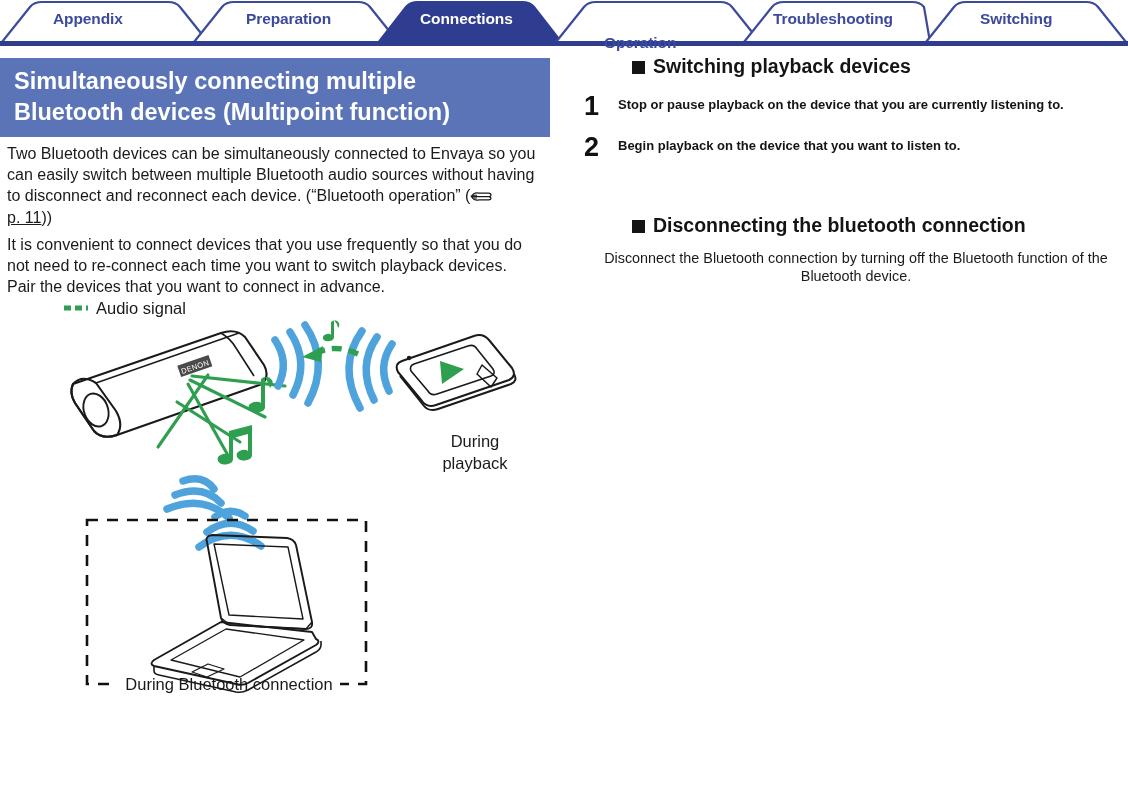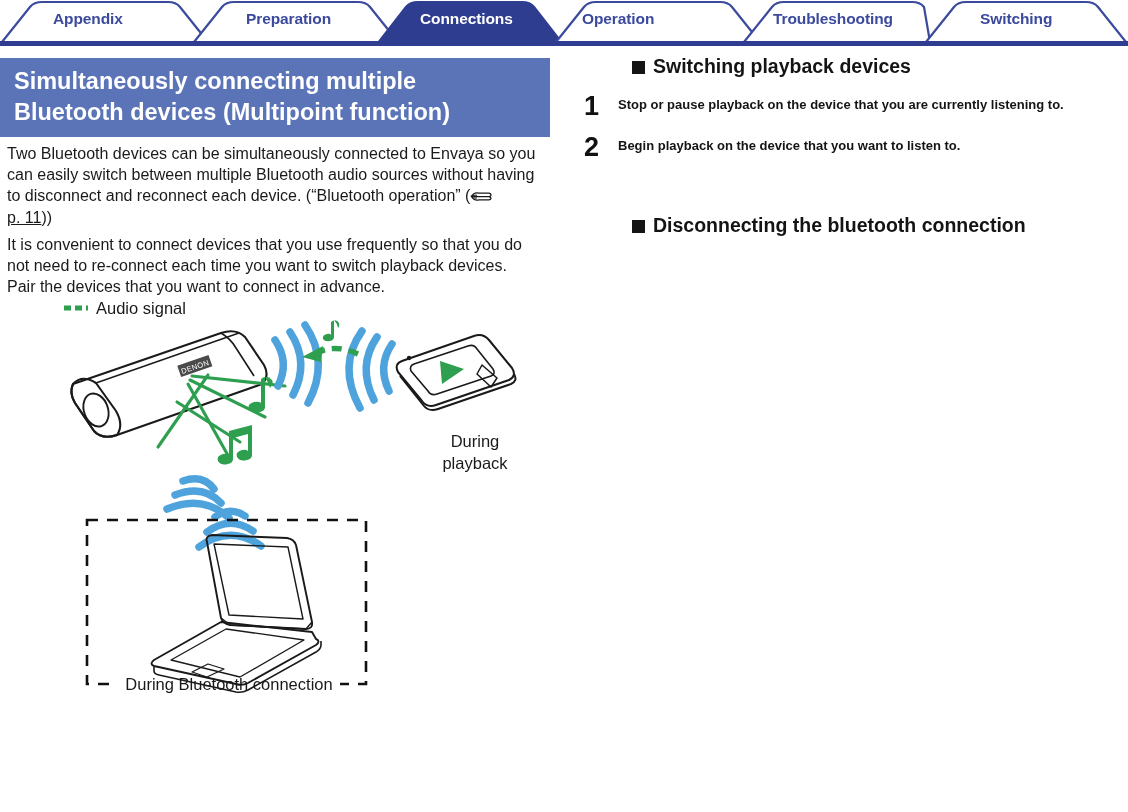--- a/index.html
+++ b/index.html
@@ -162,21 +162,21 @@
 
     <path d="M 744 42 L 772 7 Q 776 2 784 2 L 912 2 Q 920 2 924 7 L 930 42 Z" fill="#ffffff" stroke="#3b4a9c" stroke-width="2.2"></path>
 
     <path d="M 926 42 L 954 7 Q 958 2 966 2 L 1086 2 Q 1094 2 1098 7 L 1126 42 Z" fill="#ffffff" stroke="#3b4a9c" stroke-width="2.2"></path>
   </svg>
   <div class="tabbar-rule"></div>
 
   <div class="tab-label" style="left:53px;">Appendix</div>
   <div class="tab-label" style="left:230px;margin-left:16px;">Preparation</div>
   <div class="tab-label active" style="left:420px;">Connections</div>
-  <div class="tab-label" style="left:582px;">Operation</div>
+  <div class="tab-label" style="left:604px;margin-top:24px;">Operation</div>
   <div class="tab-label" style="left:773px;">Troubleshooting</div>
   <div class="tab-label" style="left:980px;">Switching</div>
 </div>
 
 <div id="left-col">
 
   <div id="title-banner">
     <span class="ln">Simultaneously connecting multiple</span>
     <span class="ln">Bluetooth devices (Multipoint function)</span>
   </div>
@@ -320,20 +320,21 @@
       <span class="num">2</span>
       <span class="txt">Begin playback on the device that you want to listen to.</span>
     </div>
   </div>
 
   <div id="sec2">
     <div class="sec-head">
       <span class="sq"></span>
       <span>Disconnecting the bluetooth connection</span>
     </div>
+    <p class="sec-body">Disconnect the Bluetooth connection by turning off the Bluetooth function of the Bluetooth device.</p>
   </div>
 </div>
 
 <div id="footer">
   
 
   
 
   
 

